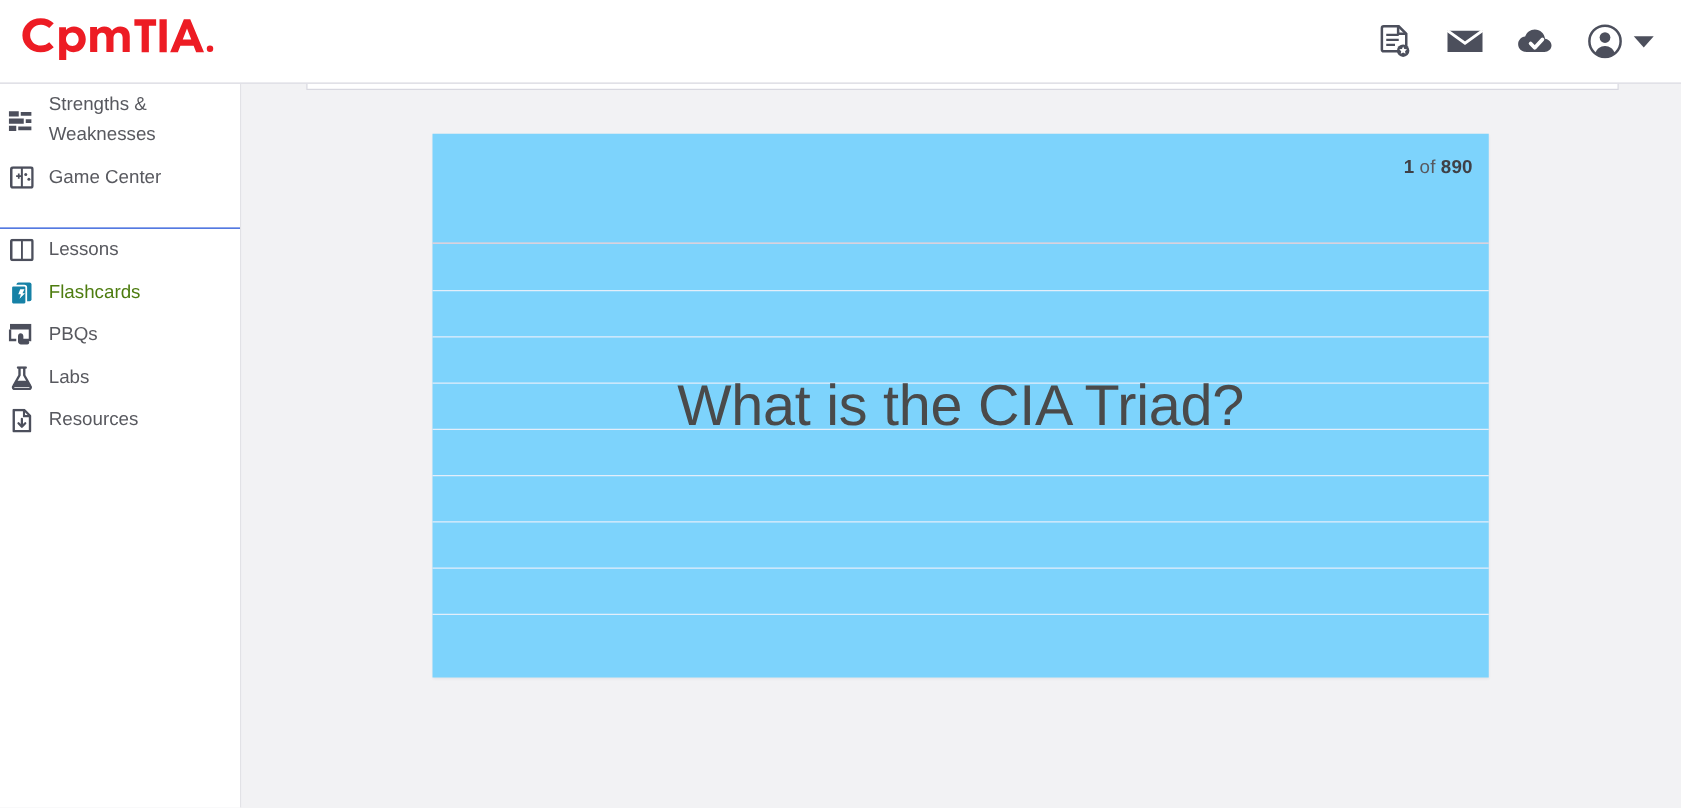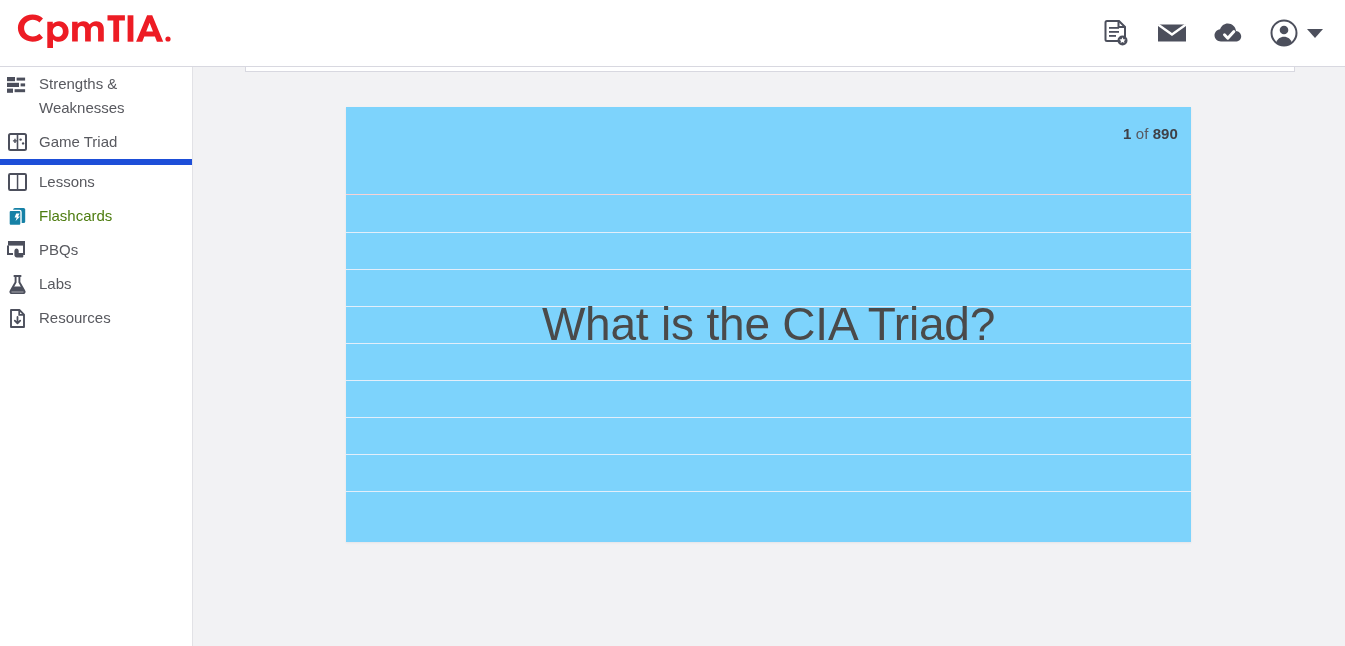--- a/index.html
+++ b/index.html
@@ -76,25 +76,25 @@
     position: absolute;
     top: 67px;
     left: 0;
     width: 193px;
     height: 579px;
     background: #ffffff;
     border-right: 1px solid #e2e2e6;
     overflow: hidden;
   }
   .nav-group { padding: 0; }
-  .nav-group + .nav-group { border-top: 6px solid #1d4ed8; }
+  .nav-group + .nav-group { border-top: 1px solid #1d4ed8; margin-top: 23px; }
 
   .nav-item {
     display: flex;
-    align-items: flex-start;
+    align-items: center;
     gap: 11px;
     padding: 5px 10px 5px 6px;
     min-height: 34px;
     cursor: pointer;
     color: #58595f;
     font-size: 15px;
     line-height: 24px;
   }
   .nav-item .nav-icon {
     flex: 0 0 22px;
@@ -262,21 +262,21 @@
     <div class="nav-item">
       <span class="nav-icon">
         <svg width="19" height="18" viewBox="0 0 19 18">
           <rect x="1" y="1" width="17" height="16" rx="1.5" fill="none" stroke="#4c4f5c" stroke-width="2"></rect>
           <rect x="8.7" y="1" width="1.6" height="16" fill="#4c4f5c"></rect>
           <path d="M4.9 7.2h1.4V5.8h1.4v1.4h1.4v1.4H7.7v1.4H6.3V8.6H4.9z" fill="#4c4f5c"></path>
           <circle cx="12.6" cy="6.6" r="1.2" fill="#4c4f5c"></circle>
           <circle cx="15.1" cy="10.4" r="1.2" fill="#4c4f5c"></circle>
         </svg>
       </span>
-      <span class="nav-label">Game Triad</span>
+      <span class="nav-label">Game Center</span>
     </div>
 
   </div>
 
   <div class="nav-group">
 
     <div class="nav-item">
       <span class="nav-icon">
         <svg width="19" height="18" viewBox="0 0 19 18">
           <rect x="1" y="1" width="17" height="16" rx="1.2" fill="none" stroke="#4c4f5c" stroke-width="2"></rect>

